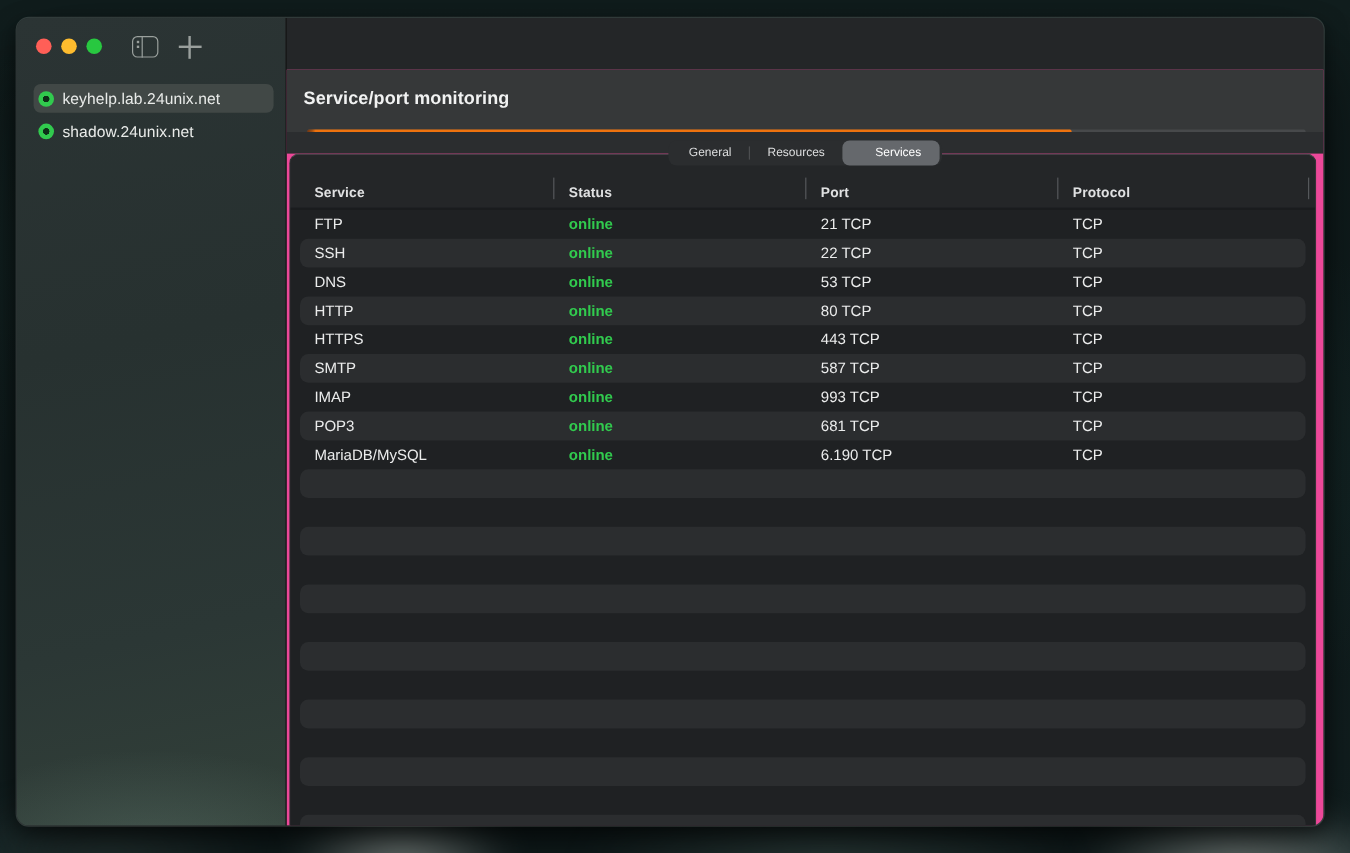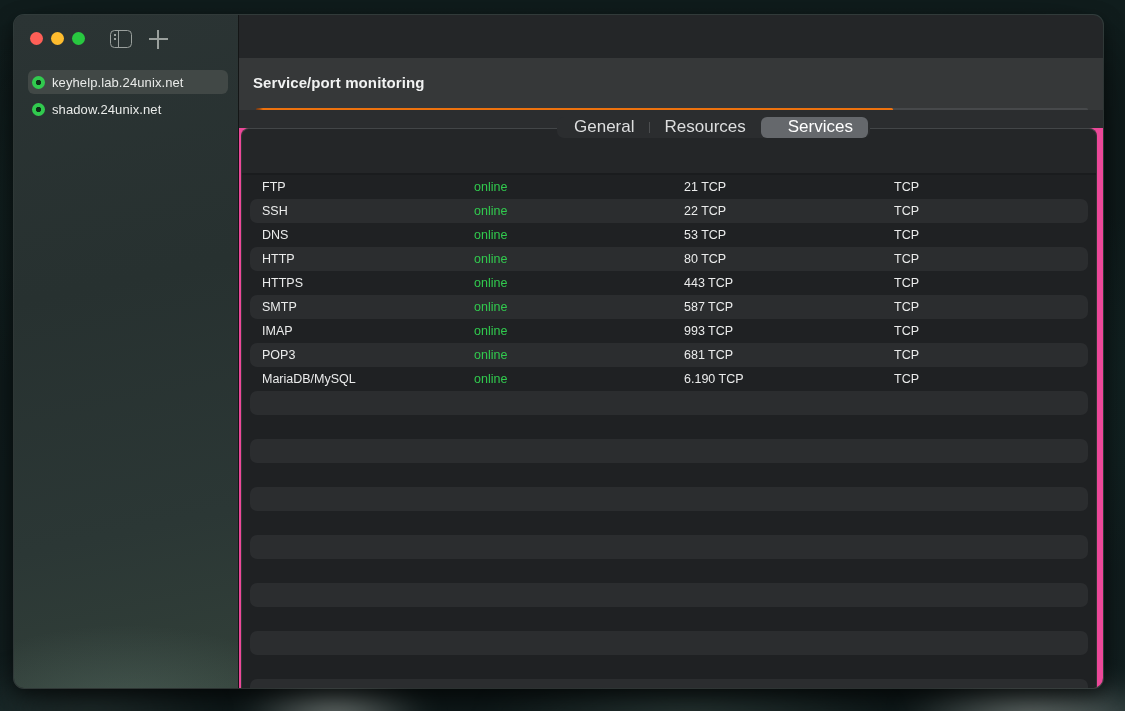--- a/index.html
+++ b/index.html
@@ -66,21 +66,21 @@
   .progress { position:absolute; left:17px; top:49.5px; width:832px; height:3.6px;
     background:#47494b; border-radius:2px; }
   .progress-fill { height:100%; border-radius:2px;
     background:linear-gradient(90deg, #6f3512 0, #a24e10 4px, var(--accent,#ee720e) 7px); }
 
   .tabstrip { position:absolute; left:0; top:52px; right:0; height:18px; background:#2b2d2f; }
 
   .segmented { position:absolute; left:318px; top:59px; height:20.5px; z-index:5;
     display:flex; align-items:stretch; background:#2b2d2f; border-radius:7px; padding:0 2px; }
   .tab { position:relative; display:flex; align-items:center; padding:0 15px;
-    color:#dddedf; font-size:17px; border-radius:6px; white-space:nowrap; }
+    color:#dddedf; font-size:10px; border-radius:6px; white-space:nowrap; }
   .tab.active { background:var(--pill,#65686c); color:#ffffff;padding-left:27px; }
   .tab:not(.active) + .tab:not(.active)::before { content:""; position:absolute; left:-0.5px; top:4.5px;
     width:1px; height:11px; background:#4c4e50; }
 
   
   .tablebox { position:absolute; left:2px; top:70px; width:856px; height:591px;
     background:#242628; border:1px solid; border-color:#434648 #323436 #2a2c2e #323436;
     border-radius:8px; overflow:hidden; }
   .thead { position:relative; height:44px; }
   .thead-grid, .row { display:grid; grid-template-columns:219px 210px 210px 1fr; }
@@ -90,21 +90,21 @@
   .coltick { position:absolute; top:19px; width:1px; height:18px; background:#55585b; }
   .thead-sep { position:absolute; left:0; right:0; top:44px; height:2px; background:#1a1c1e; }
 
   .tbody { position:absolute; left:0; right:0; top:46px; bottom:0; background:#1f2123; }
   .row { height:24px; align-items:center; }
   .row:nth-child(even) { background:#2b2d2f; border-radius:7px; margin:0 8px;
     grid-template-columns:211px 210px 210px 1fr; }
   .row:nth-child(even) .c0 { padding-left:12px; }
   .cell { color:#ebecec; font-size:12.5px; padding-left:13px; white-space:nowrap; }
   .cell.c0 { padding-left:20px; }
-  .cell.status { color:var(--online,#31ca4e); }
+  .cell.status { color:var(--online,#31ca4e);font-weight:bold; }
 </style>
 </head>
 <body>
 
 <div id="stage">
   <div class="wallpaper">
     <div class="blob b1"></div>
     <div class="blob b3"></div>
     <div class="blob b2"></div>
     <div class="blob b4"></div>
@@ -141,20 +141,32 @@
         <div class="progress-fill" style="width: 76.6%;"></div>
       </div>
       <div class="tabstrip"></div>
       <div class="segmented">
           <div class="tab">General</div>
           <div class="tab">Resources</div>
           <div class="tab active">Services</div>
         </div>
 
       <div class="tablebox">
+        <div class="thead">
+          <div class="thead-grid">
+              <div class="th c0">Service</div>
+              <div class="th c1">Status</div>
+              <div class="th c2">Port</div>
+              <div class="th c3">Protocol</div>
+            </div>
+          <div class="coltick" style="left:219px"></div>
+          <div class="coltick" style="left:429px"></div>
+          <div class="coltick" style="left:639px"></div>
+          <div class="coltick" style="left:848px"></div>
+        </div>
         <div class="thead-sep"></div>
         <div class="tbody">
             <div class="row">
               <div class="cell c0">FTP</div>
               <div class="cell  status">online</div>
               <div class="cell">21 TCP</div>
               <div class="cell">TCP</div>
             </div>
             <div class="row">
               <div class="cell c0">SSH</div>

